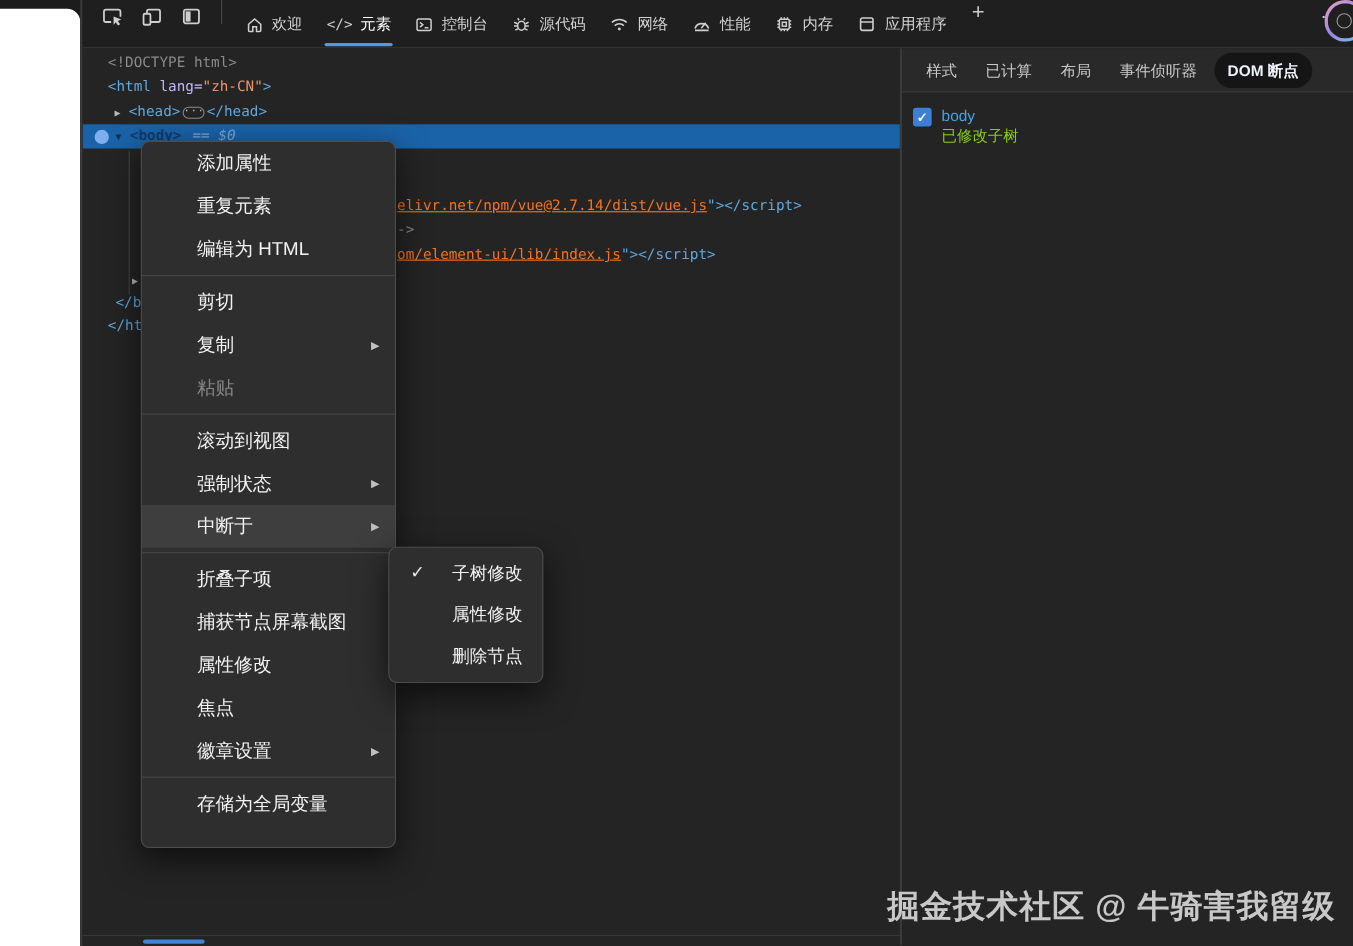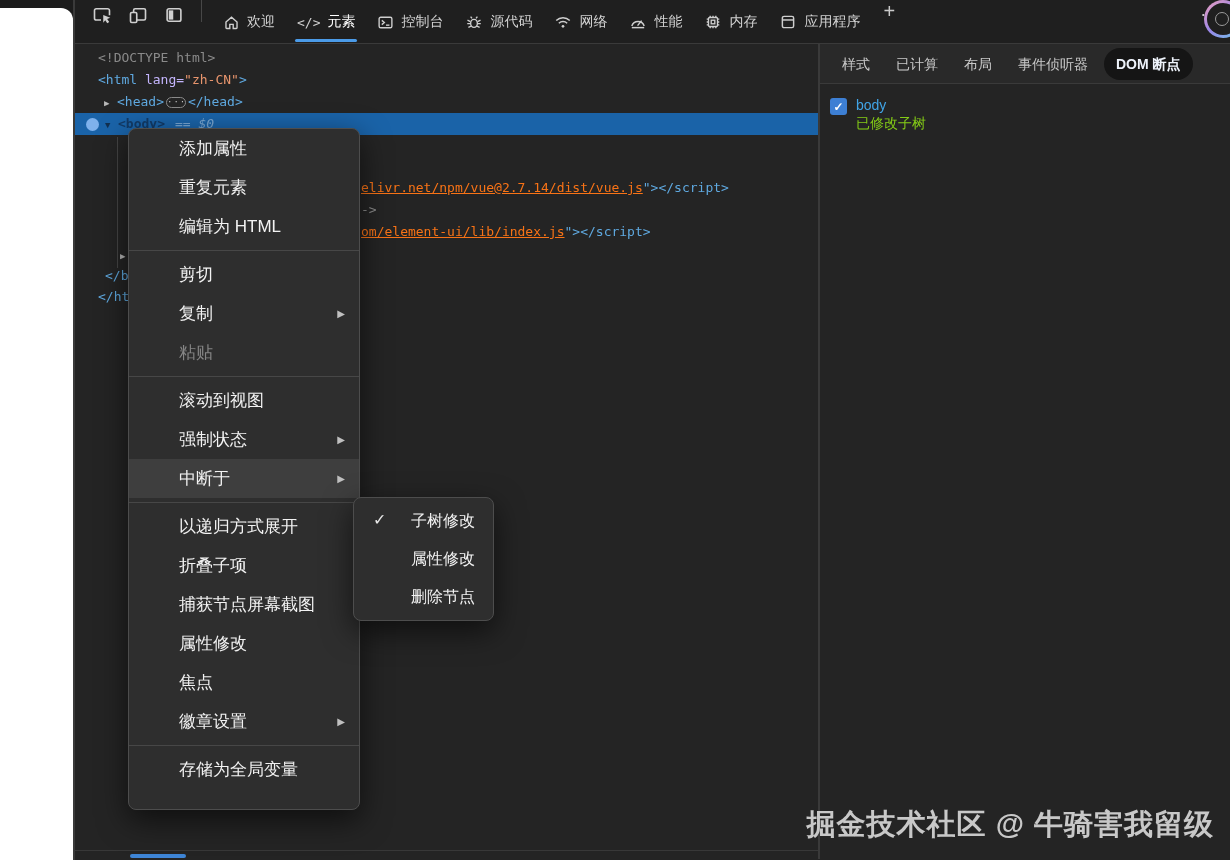--- a/index.html
+++ b/index.html
@@ -343,23 +343,20 @@
       <span class="mi-arrow">▶</span>
     </div>
   <div class="mi hl">
       <span>中断于</span>
       <span class="mi-arrow">▶</span>
     </div>
 
   <div class="menu-divider"></div>
 
   <div class="mi">
-      <span>以递归方式展开</span>
-    </div>
-  <div class="mi">
       <span>折叠子项</span>
     </div>
   <div class="mi">
       <span>捕获节点屏幕截图</span>
     </div>
   <div class="mi">
       <span>属性修改</span>
     </div>
   <div class="mi">
       <span>焦点</span>

